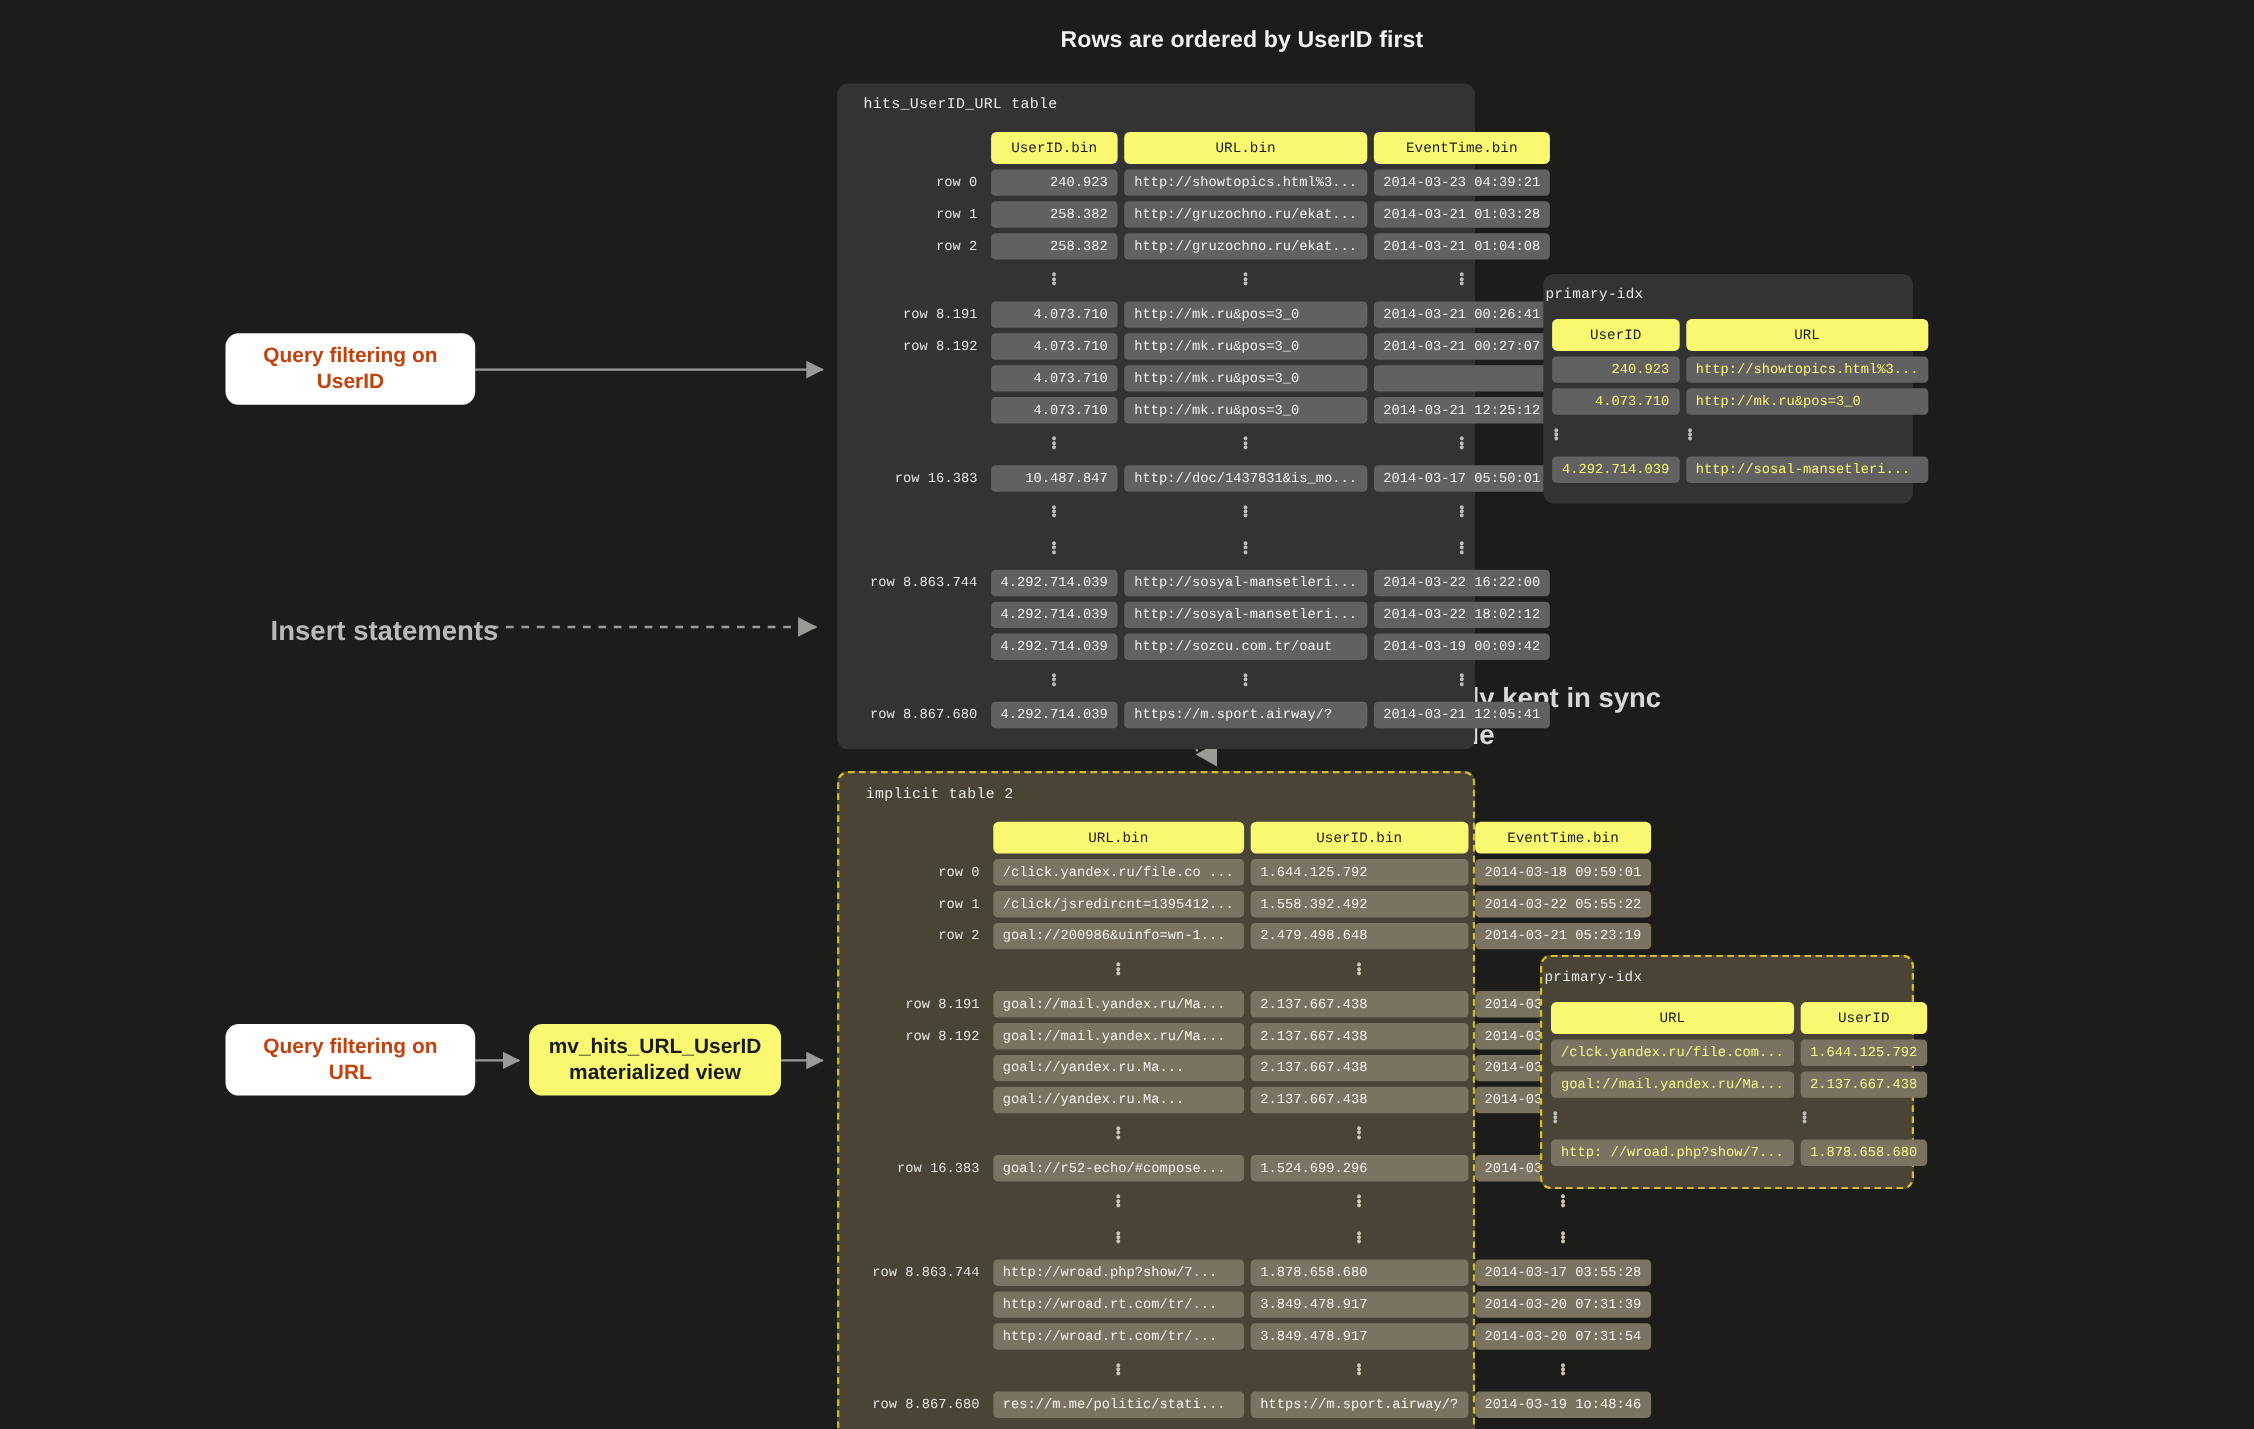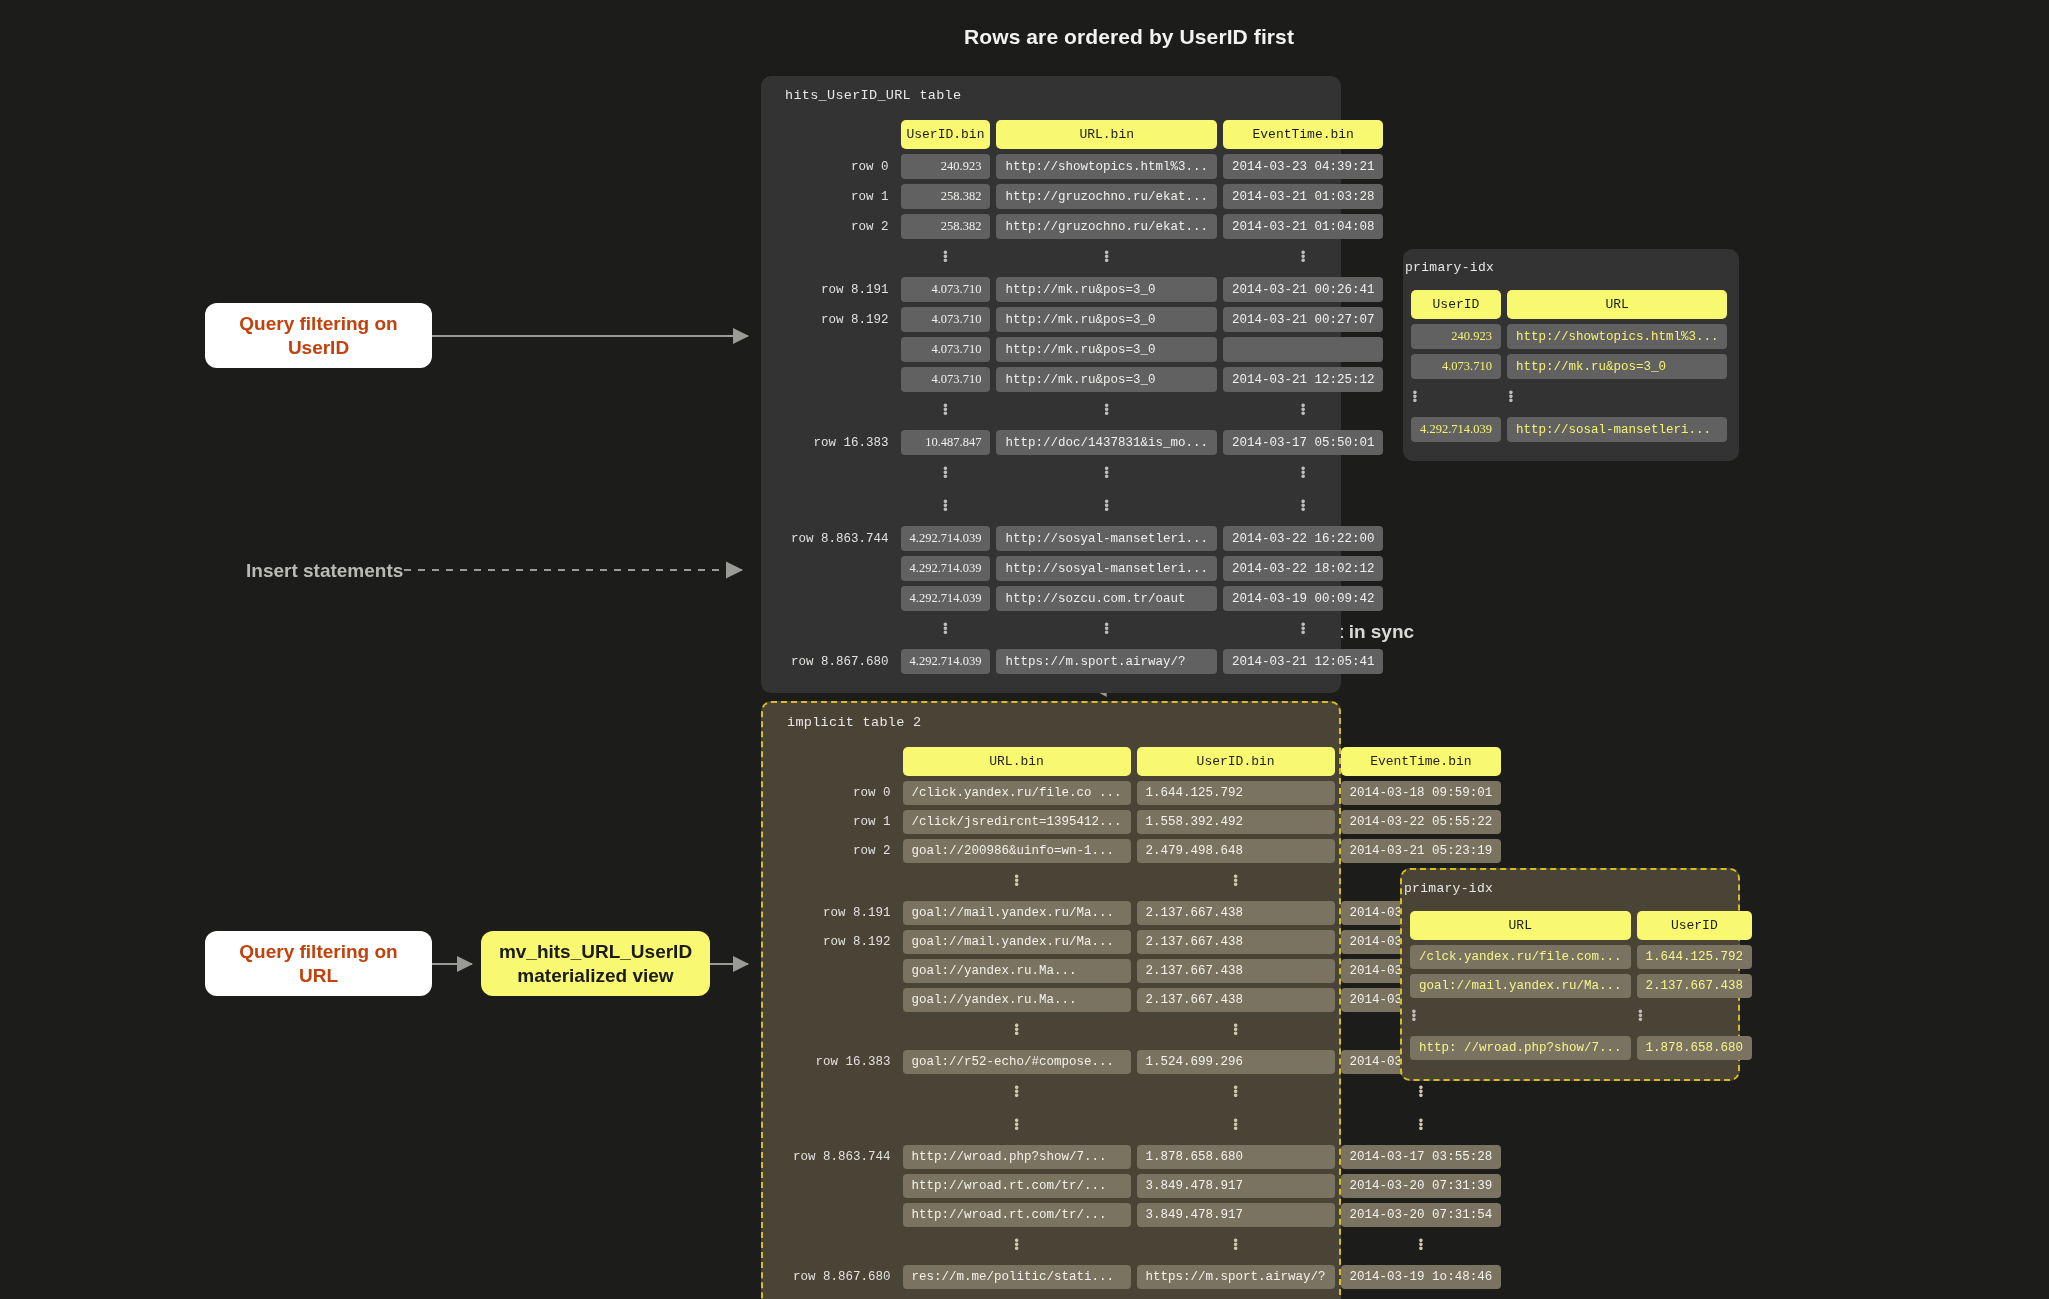--- a/index.html
+++ b/index.html
@@ -67,21 +67,21 @@
   .cell {
     font-size: 12.5px;
     border-radius: 4px;
     padding: 5px 9px !important;
     white-space: nowrap;
     overflow: hidden;
   }
   .panel.dark  .cell { background: #616161; color: #f0f0ee; }
   .panel.olive .cell { background: #7a7361; color: #f3f2ec; }
 
-  .cell.num  { text-align: right; font-family: Liberation Serif, serif; }
+  .cell.num  { text-align: right; }
   .cell.txt  { text-align: left; }
   .cell.ctr  { text-align: left; }
   .cell.blank { color: transparent; }
 
   .dots {
     text-align: center;
     color: #bdbdba;
     font-size: 13px;
     line-height: 1;
     padding: 8px 0 !important;
@@ -120,21 +120,21 @@
     font-weight: bold;
     line-height: 1.25;
     padding: 0 14px;
   }
   .callout.white  { background: #ffffff; color: #c2410c; font-size: 19px; }
   .callout.yellow { background: #f8f871; color: #1b1b1b; font-size: 19px; }
 
   .note {
     position: absolute;
     color: #b9b9b6;
-    font-size: 19px;
+    font-size: 25px;
     font-weight: bold;
     line-height: 1.33;
     white-space: pre-line;
   }
   .note.light { color: #d9d9d6; }
 
   svg.arrows { position: absolute; left: 0; top: 0; width: 2049px; height: 1299px; pointer-events: none; }
 </style>
 </head>
 <body>

